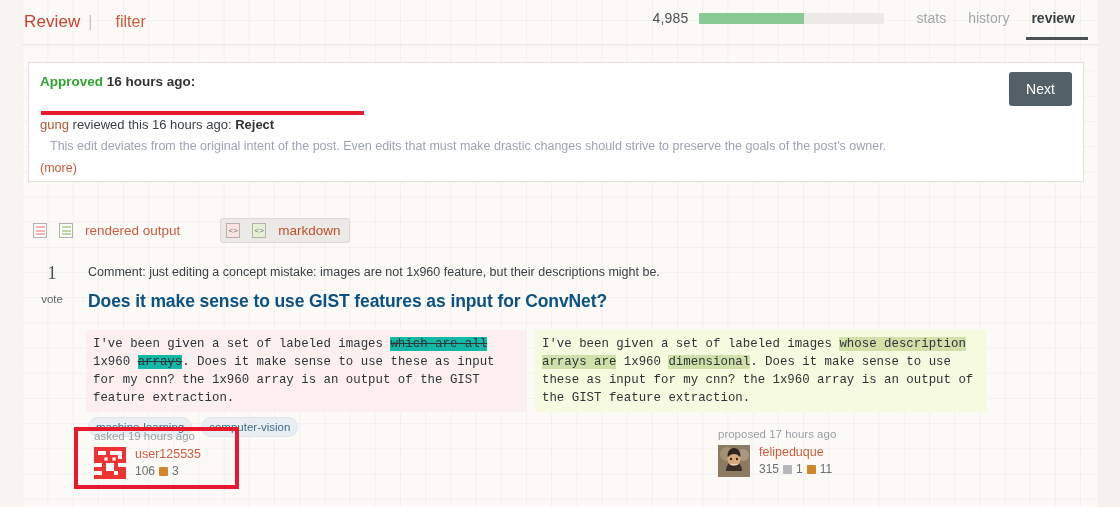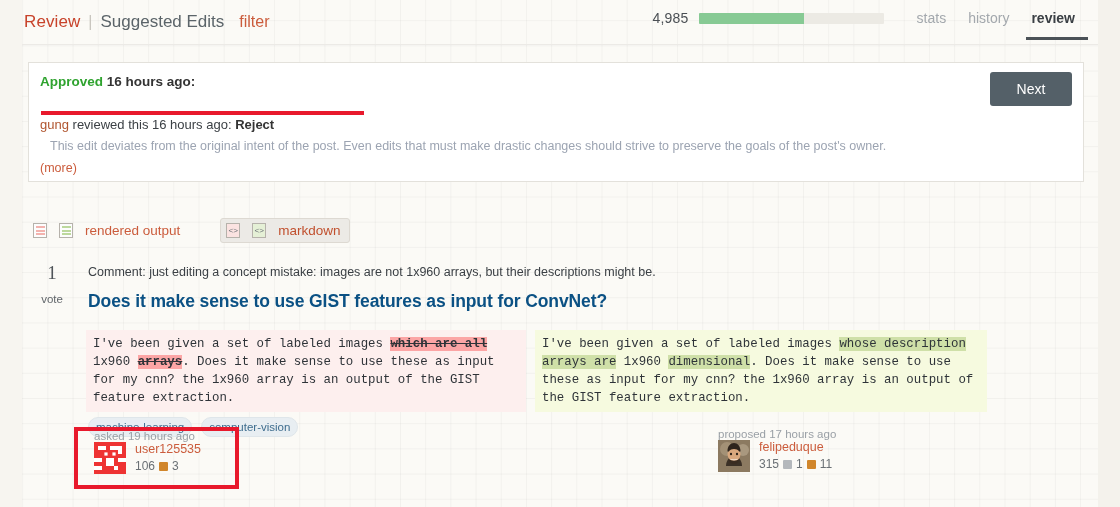--- a/index.html
+++ b/index.html
@@ -48,21 +48,21 @@
   .rp-approved{position:absolute;left:11px;top:11px;font-size:13.5px;}
   .ok{color:#2fa32f;font-weight:bold;}
   .bld{font-weight:bold;color:#333;}
   .rp-l1{position:absolute;left:11px;top:33px;font-size:13px;color:#3b4045;white-space:nowrap;}
   .uhl{background:#eef1fa;padding:1px 4px;color:#b0552f;}
   .uname{color:#b0552f;}
   .rp-l2{position:absolute;left:11px;top:54px;font-size:13px;color:#3b4045;white-space:nowrap;}
   .rp-note{position:absolute;left:21px;top:76px;font-size:12.5px;color:#9ca4b2;white-space:nowrap;}
   .rp-more{position:absolute;left:11px;top:98px;font-size:12.5px;color:#cb5c3c;}
   .redline{position:absolute;left:12px;top:48px;width:323px;height:4px;background:#e8192c;z-index:5;}
-  .nextbtn{position:absolute;right:11px;top:9px;width:82px;height:34px;background:#546068;color:#fff;border:none;border-radius:3px;font-family:"Liberation Sans",sans-serif;font-size:14px;cursor:pointer;}
+  .nextbtn{position:absolute;right:11px;top:9px;width:63px;height:34px;background:#546068;color:#fff;border:none;border-radius:3px;font-family:"Liberation Sans",sans-serif;font-size:14px;cursor:pointer;}
 
   
   .toggles{position:absolute;left:28px;top:218px;display:flex;align-items:center;gap:0;}
   .tgl{display:flex;align-items:center;gap:12px;padding:4px 8px 4px 5px;border-radius:3px;}
   .tgl.on{background:#eceae6;border:1px solid #ddd9d2;}
   .tgl .lbl{color:#cb5c3c;font-size:13.5px;}
   .tgl.on .lbl{color:#c1502e;}
   .icn{width:14px;height:15px;border:1px solid #b6b2ab;background:#fdfdfd;box-sizing:border-box;padding:2px 1.5px;display:flex;flex-direction:column;justify-content:space-between;}
   .icn i{display:block;height:2px;}
   .icn.pink i{background:#f3b3ae;}
@@ -76,32 +76,32 @@
   .votecol{position:absolute;left:32px;top:262px;width:40px;text-align:center;}
   .votenum{font-size:19px;color:#4f5459;font-family:"Liberation Serif",serif;}
   .votelbl{font-size:11.5px;color:#60656a;margin-top:9px;}
   .cmt{position:absolute;left:88px;top:265px;font-size:12.5px;color:#3b4045;}
   .qtitle{position:absolute;left:88px;top:291px;font-size:17.5px;font-weight:bold;color:#0b5184;letter-spacing:-.1px;}
 
   
   .diff{position:absolute;top:330px;font-family:"Liberation Mono",monospace;font-size:12.4px;line-height:18px;color:#2e3338;padding:5px 7px;box-sizing:border-box;}
   .diff-l{left:86px;width:440px;background:#fdefee;}
   .diff-r{left:535px;width:452px;background:#f6fadf;}
-  .del{background:#fca5a5;text-decoration:line-through;font-weight:bold;}
+  .del{background:#14b8a6;text-decoration:line-through;}
   .ins{background:#cfe0a8;}
 
   
   .tags{position:absolute;left:88px;top:398px;display:flex;gap:9px;}
   .tag{background:#e8eef2;color:#3e6d8e;border:1px solid #dfe6ea;border-radius:10px;padding:3px 7px;font-size:11.5px;margin-top:19px;}
 
   
   .ucard{position:absolute;font-size:11.5px;}
   .uc-l{left:94px;top:430px;}
   .uc-r{left:718px;top:428px;}
-  .uc-when{color:#9aa0a6;font-size:11.5px;}
+  .uc-when{color:#9aa0a6;font-size:11.5px;margin-bottom:5px;}
   .uc-row{display:flex;gap:9px;}
   .uc-info{display:flex;flex-direction:column;gap:3px;}
   .uc-name{color:#cb5c3c;font-size:12.5px;}
   .uc-rep{color:#6a7075;font-size:12px;display:flex;align-items:center;gap:4px;}
   .bg{width:9px;height:9px;display:inline-block;border-radius:1px;}
   .bg.silver{background:#b4b8bc;}
   .bg.bronze{background:#d1862b;}
   .avatar-id{width:32px;height:32px;background:#fff;flex:none;}
   .avatar-ph{width:32px;height:32px;flex:none;background:#6b5a49;overflow:hidden;}
   .redbox{position:absolute;left:74px;top:427px;width:165px;height:62px;border:4px solid #e8192c;box-sizing:border-box;}
@@ -112,21 +112,20 @@
 <div id="grid"></div>
 <div id="leftmargin"></div>
 <div id="rightmargin"></div>
 
 <div id="page">
 
   <div class="hdr">
     <div class="hdr-left">
       <span class="h-review">Review</span>
       <span class="h-sep">|</span>
-      <span class="h-sugg">Suggested Edits</span>
       <span class="h-filter">filter</span>
     </div>
     <div class="hdr-right">
       <span class="cnt">4,985</span>
       <div class="pbar">
         <div class="pbar-fill" id="pbarfill" style="width: 57%; background: rgb(135, 202, 148);"></div>
       </div>
       <span class="tab">stats</span>
       <span class="tab">history</span>
       <span class="tab active">review</span>
@@ -174,21 +173,21 @@
       <span class="icn code green">&lt;&gt;</span>
       <span class="lbl">markdown</span>
     </div>
   </div>
 
   <div class="votecol">
     <div class="votenum">1</div>
     <div class="votelbl">vote</div>
   </div>
 
-  <div class="cmt">Comment: just editing a concept mistake: images are not 1x960 arrays, but their descriptions might be.</div>
+  <div class="cmt">Comment: just editing a concept mistake: images are not 1x960 feature, but their descriptions might be.</div>
   <div class="qtitle" style="color: rgb(11, 81, 132);">Does it make sense to use GIST features as input for ConvNet?</div>
 
   <div class="diff diff-l">
     <span>I've been given a set of labeled images </span><span class="del">which are all</span><span> 1x960 </span><span class="del">arrays</span><span>. Does it make sense to use these as input for my cnn? the 1x960 array is an output of the GIST feature extraction.</span>
   </div>
 
   <div class="diff diff-r">
     <span>I've been given a set of labeled images </span><span class="ins">whose description arrays are</span><span> 1x960 </span><span class="ins">dimensional</span><span>. Does it make sense to use these as input for my cnn? the 1x960 array is an output of the GIST feature extraction.</span>
   </div>
 

